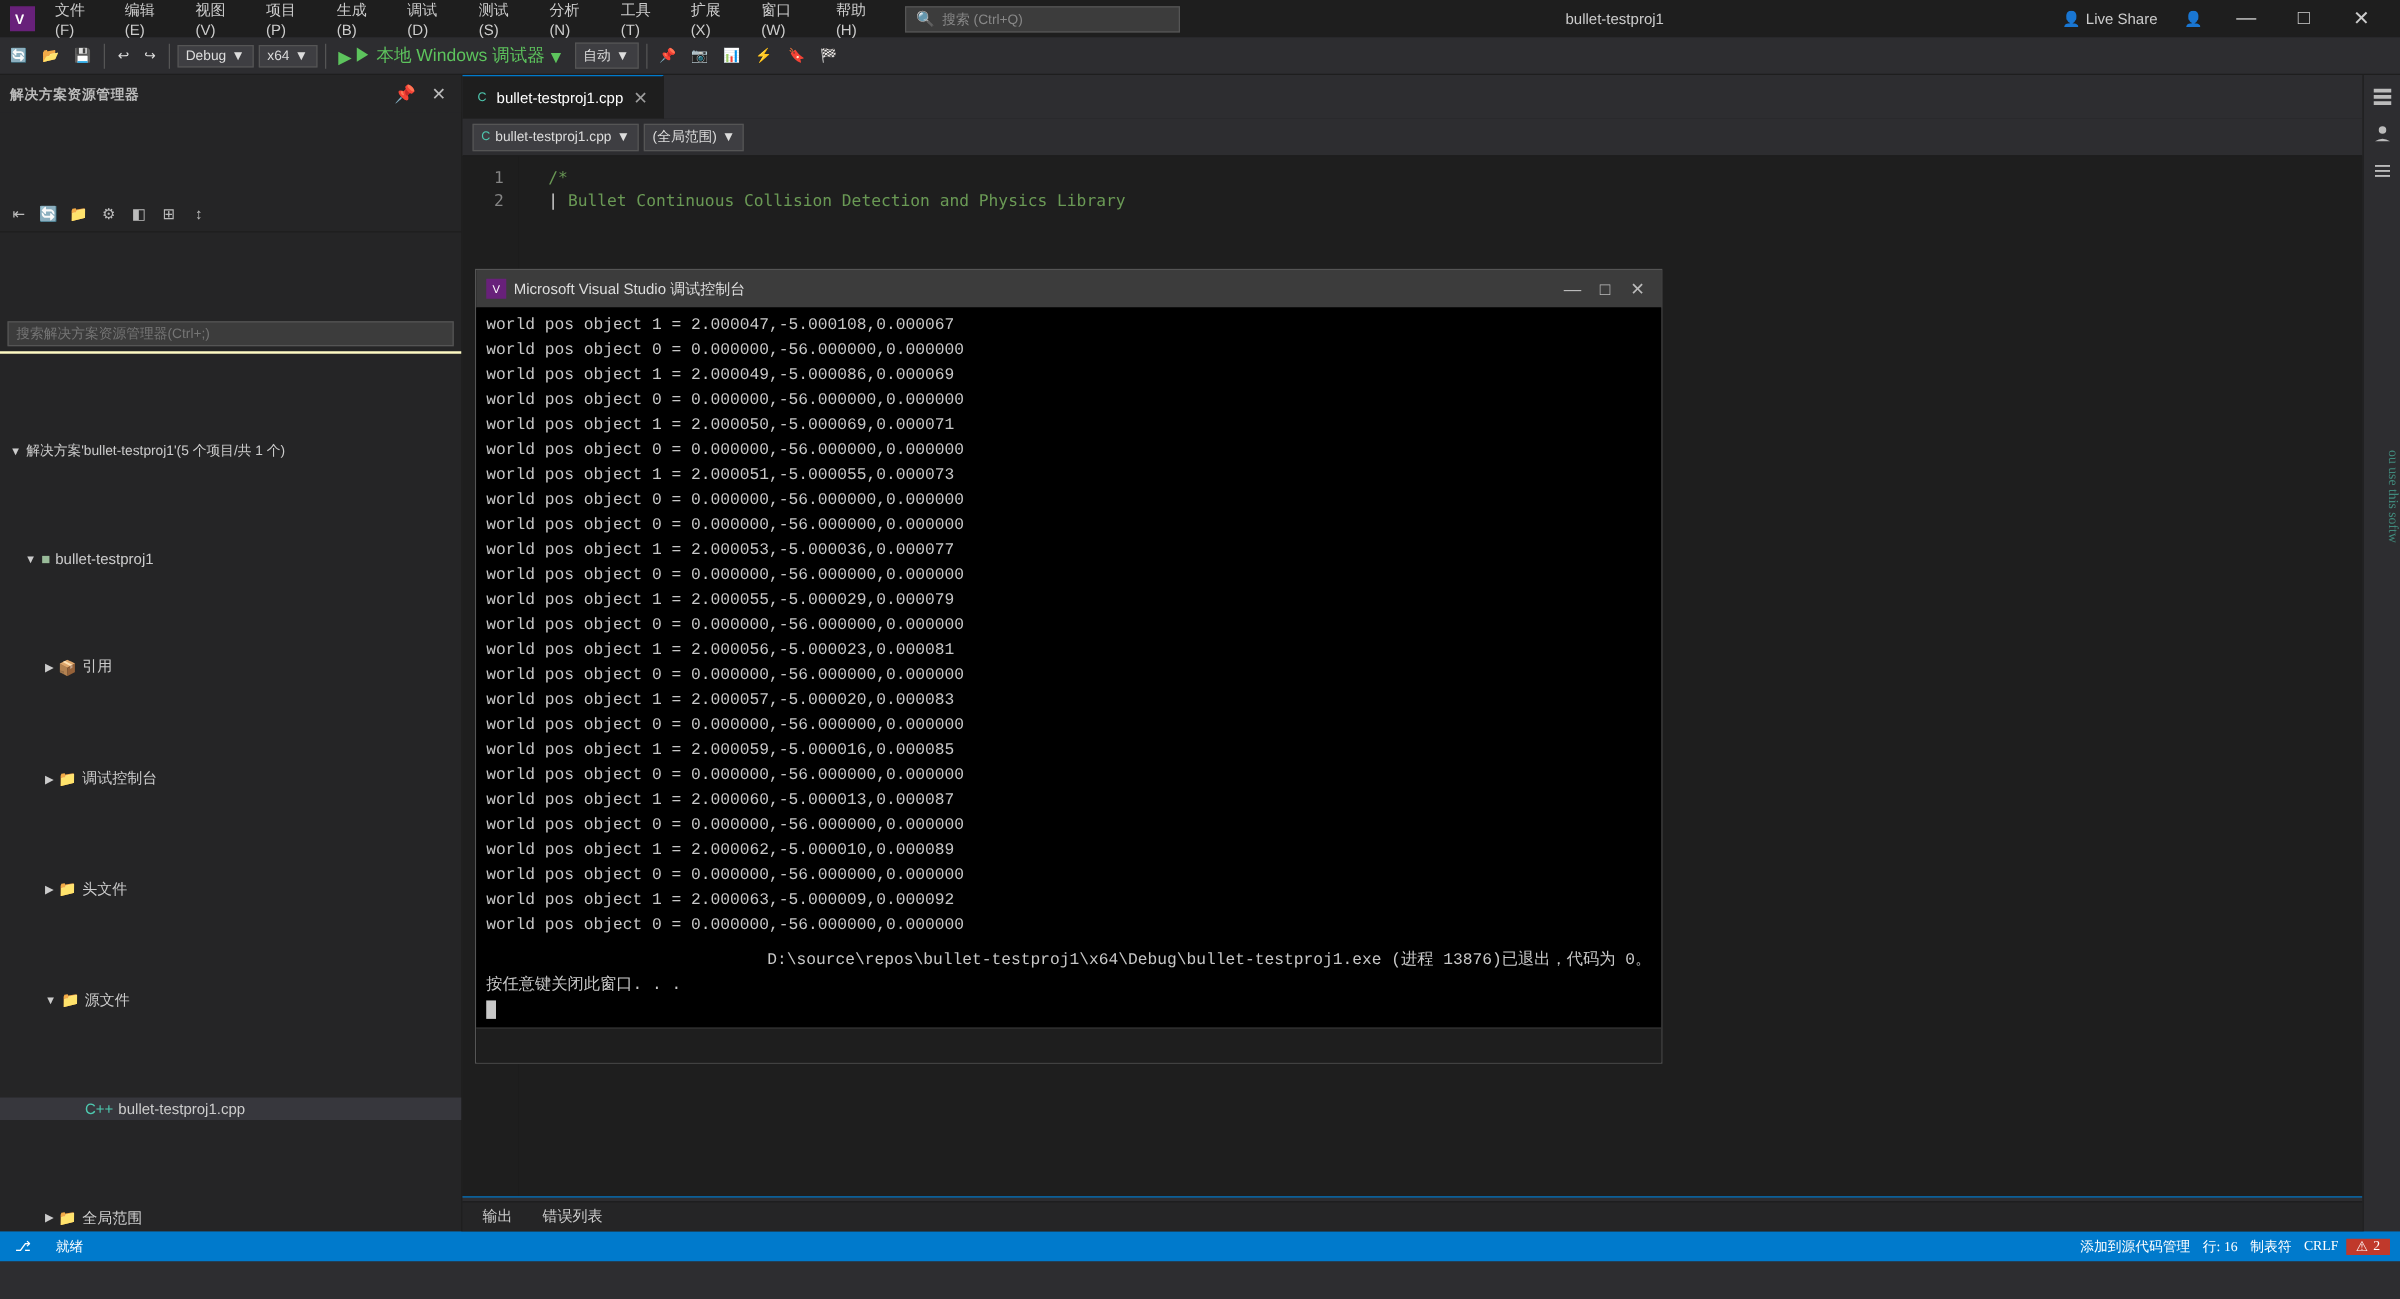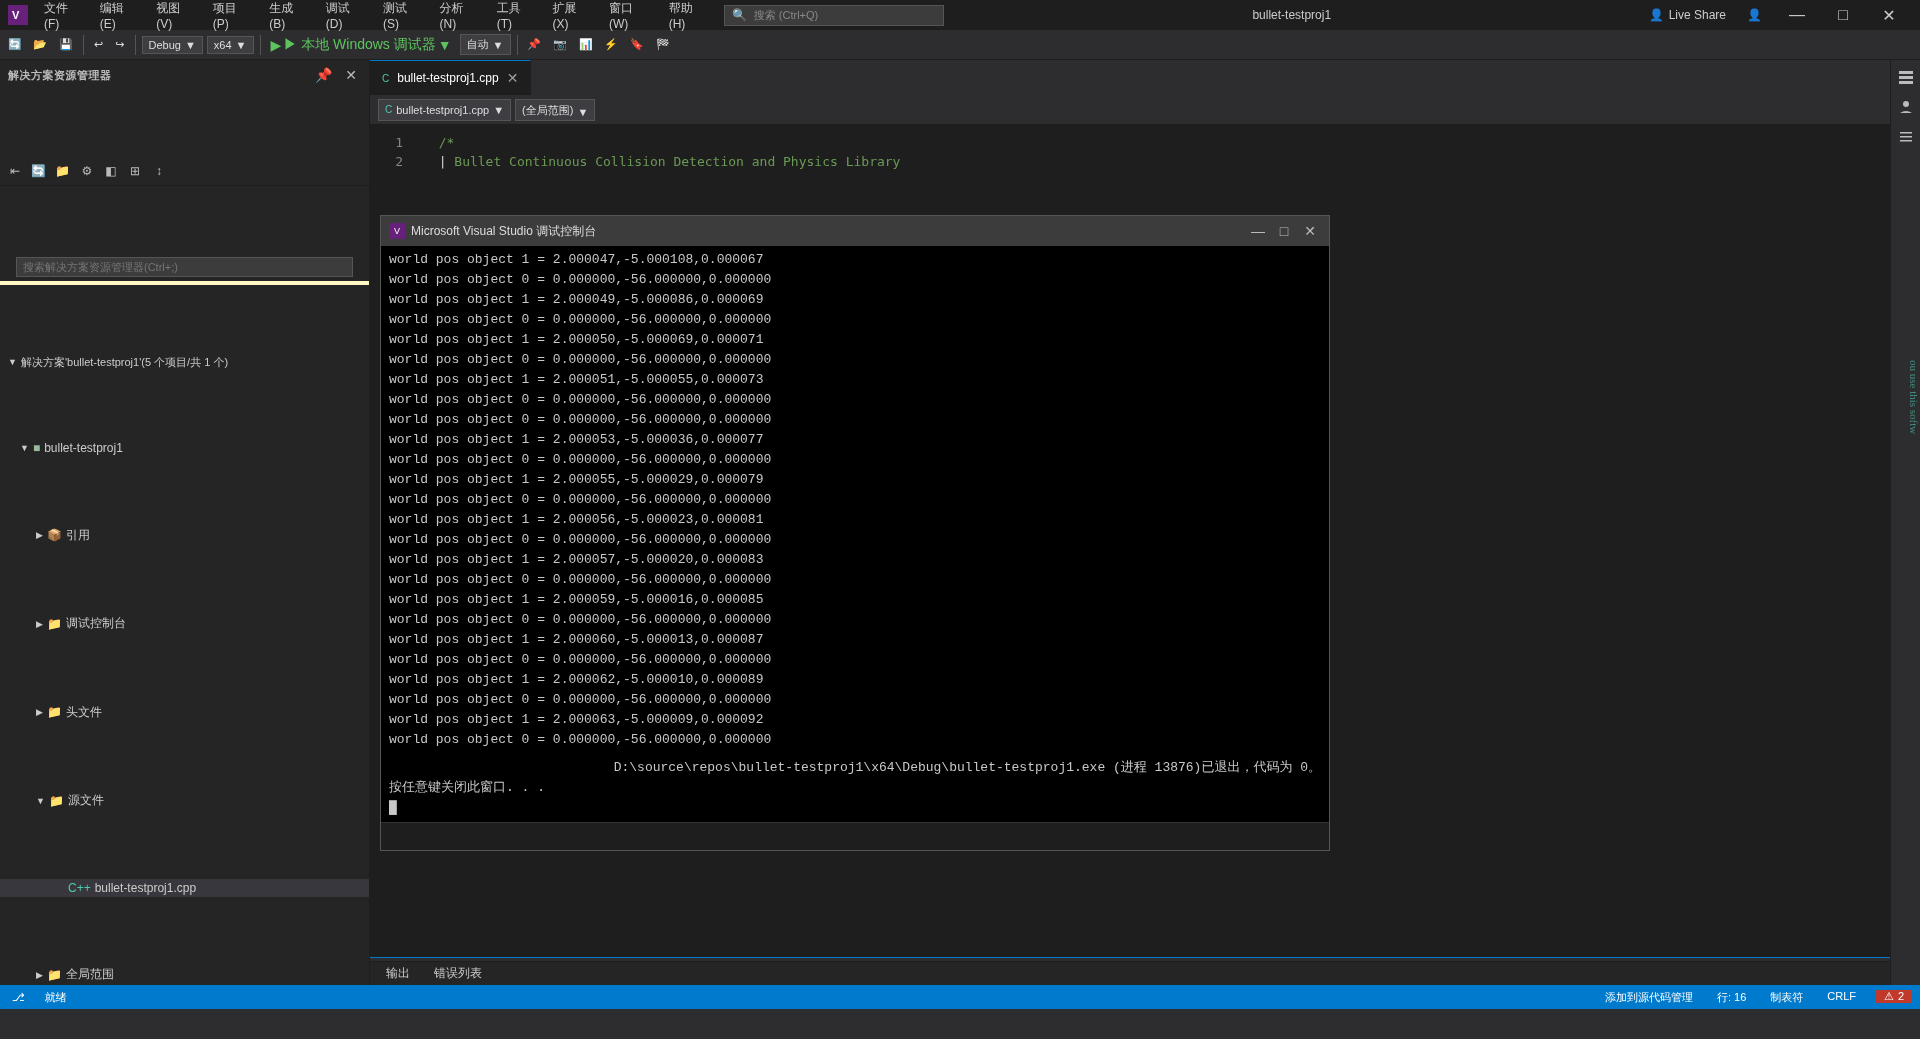--- a/index.html
+++ b/index.html
@@ -166,22 +166,22 @@
       width: 22px;
       height: 22px;
       display: flex;
       align-items: center;
       justify-content: center;
       color: #bbb;
       cursor: pointer;
       font-size: 12px;
     }
     #sidebar-search {
-      padding: 4px 16px;
-      border-bottom: 4px solid #fef9c3;
+      padding: 4px 6px;
+      border-bottom: 2px solid #fef9c3;
     }
     #sidebar-search input {
       width: 100%;
       background: #3c3c3c;
       border: 1px solid #555;
       color: #ddd;
       padding: 3px 6px;
       font-size: 11px;
     }
     .tree-item {
@@ -315,22 +315,23 @@
     #status-bar .status-item {
       display: flex;
       align-items: center;
       gap: 4px;
       cursor: pointer;
       padding: 0 4px;
     }
     #status-bar .spacer { flex: 1; }
     #status-bar .right-status {
       display: flex;
-      align-items: flex-start;
-      gap: 16px;
+      align-items: center;
+      gap: 2px;
+      font-family: Liberation Serif, serif;
     }
 
     
     #debug-modal {
       position: absolute;
       top: 155px;
       left: 380px;
       width: 950px;
       background: #000;
       border: 1px solid #555;
@@ -552,21 +553,21 @@
         <span class="close-tab">✕</span>
       </div>
     </div>
     <div id="editor-header">
       <div style="display:flex;gap:4px;align-items:center;">
         <div class="toolbar-dropdown" style="height:22px;">
           <span style="color:#4ec9b0;font-size:10px;">C</span>
           <span>bullet-testproj1.cpp</span>
           <span>▼</span>
         </div>
-        <div class="toolbar-dropdown" style="height:22px;align-items:flex-end;">
+        <div class="toolbar-dropdown" style="height:22px;">
           <span>(全局范围)</span>
           <span>▼</span>
         </div>
       </div>
     </div>
     <div id="code-area">
       <div id="code-content">
         <div class="line-numbers">
           <div>1</div>
           <div>2</div>

